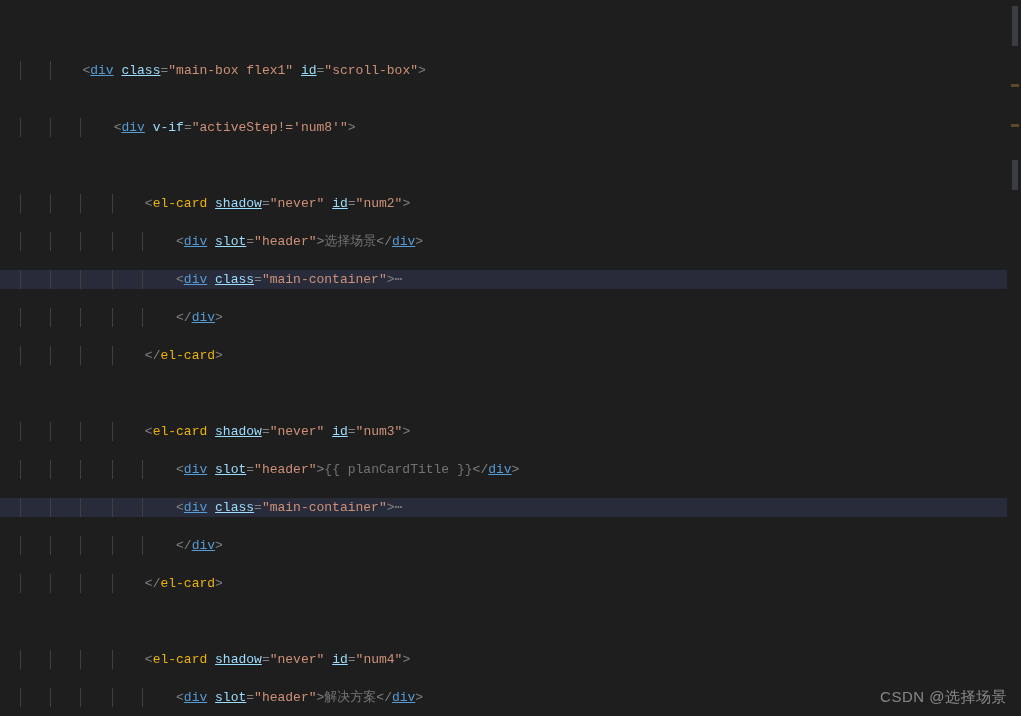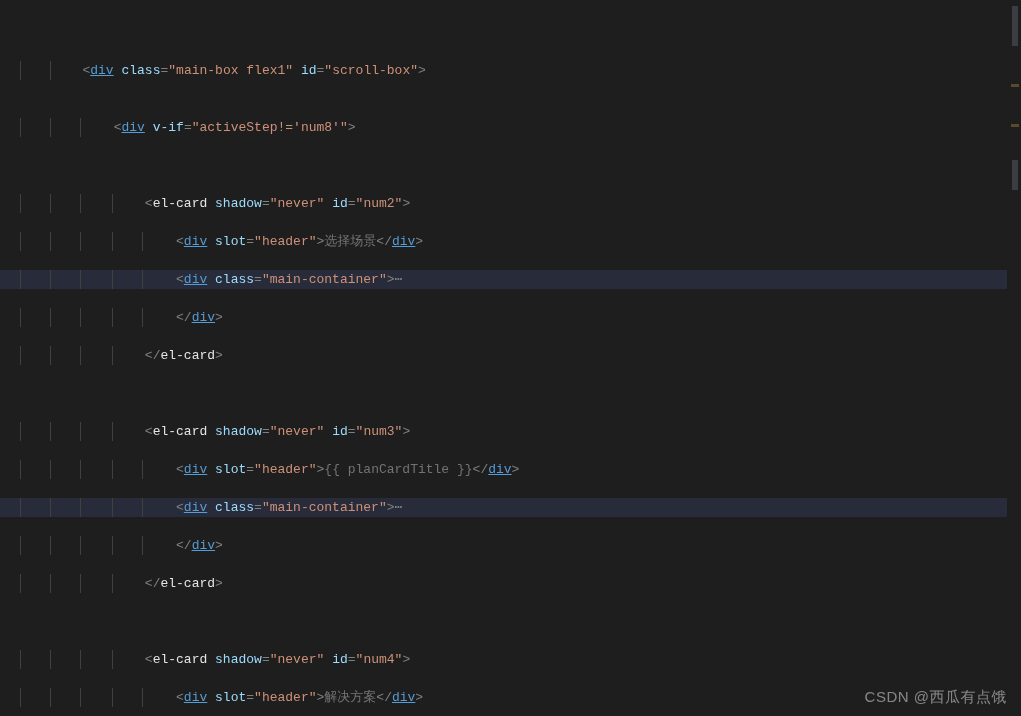--- a/index.html
+++ b/index.html
@@ -30,22 +30,22 @@
     position: absolute;
     top: 0;
     bottom: 0;
     border-left: 1px solid #404040;
   }
   .g1 { left: 20px; } .g2 { left: 50px; } .g3 { left: 80px; }
   .g4 { left: 112px; } .g5 { left: 142px; }
 
   .p   { color: #808080; }  
   .tag { color: #569cd6; text-decoration: underline; }  
-  .comp{ color: #e5e5e5; }  
-  .attr{ color: #9cdcfe; }  
+  .comp{ color: #eab308; }  
+  .attr{ color: #9cdcfe; text-decoration: underline; }  
   .str { color: #ce9178; }  
   .txt { color: #737373; }  
   .fold{ color: #808080; }  
   .dir { color: #9cdcfe; text-align: right; }  
 
   .minimap {
     position: absolute;
     right: 0;
     top: 0;
     width: 14px;
@@ -127,13 +127,13 @@
 
 </div>
 
 <div class="minimap">
   <div class="chunk" style="top:6px;height:40px;"></div>
   <div class="mark" style="top:84px;"></div>
   <div class="mark" style="top:124px;"></div>
   <div class="chunk" style="top:160px;height:30px;"></div>
 </div>
 
-<div class="watermark">CSDN @西瓜有点饿</div>
+<div class="watermark">CSDN @选择场景</div>
 
 </body></html>

